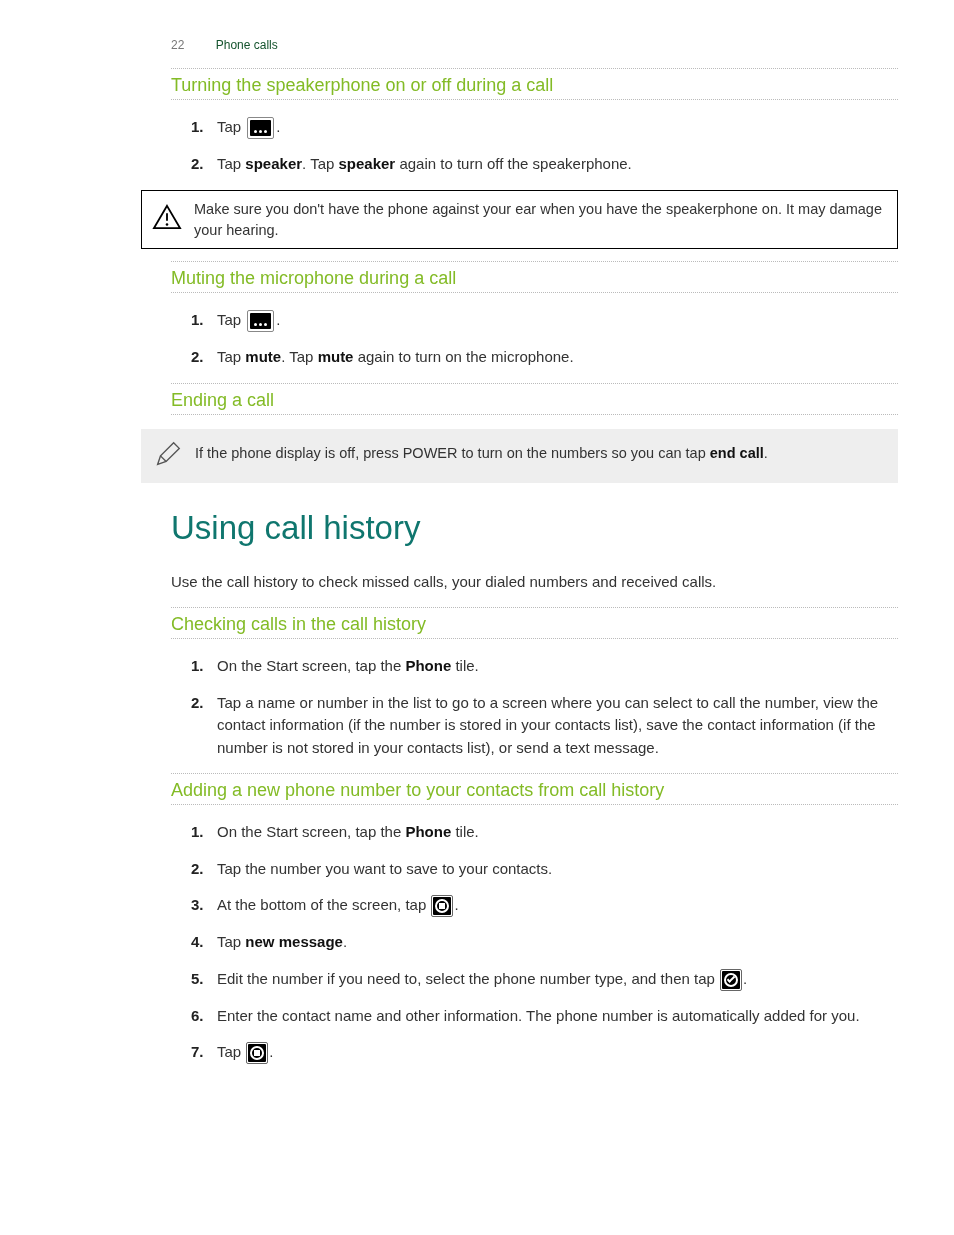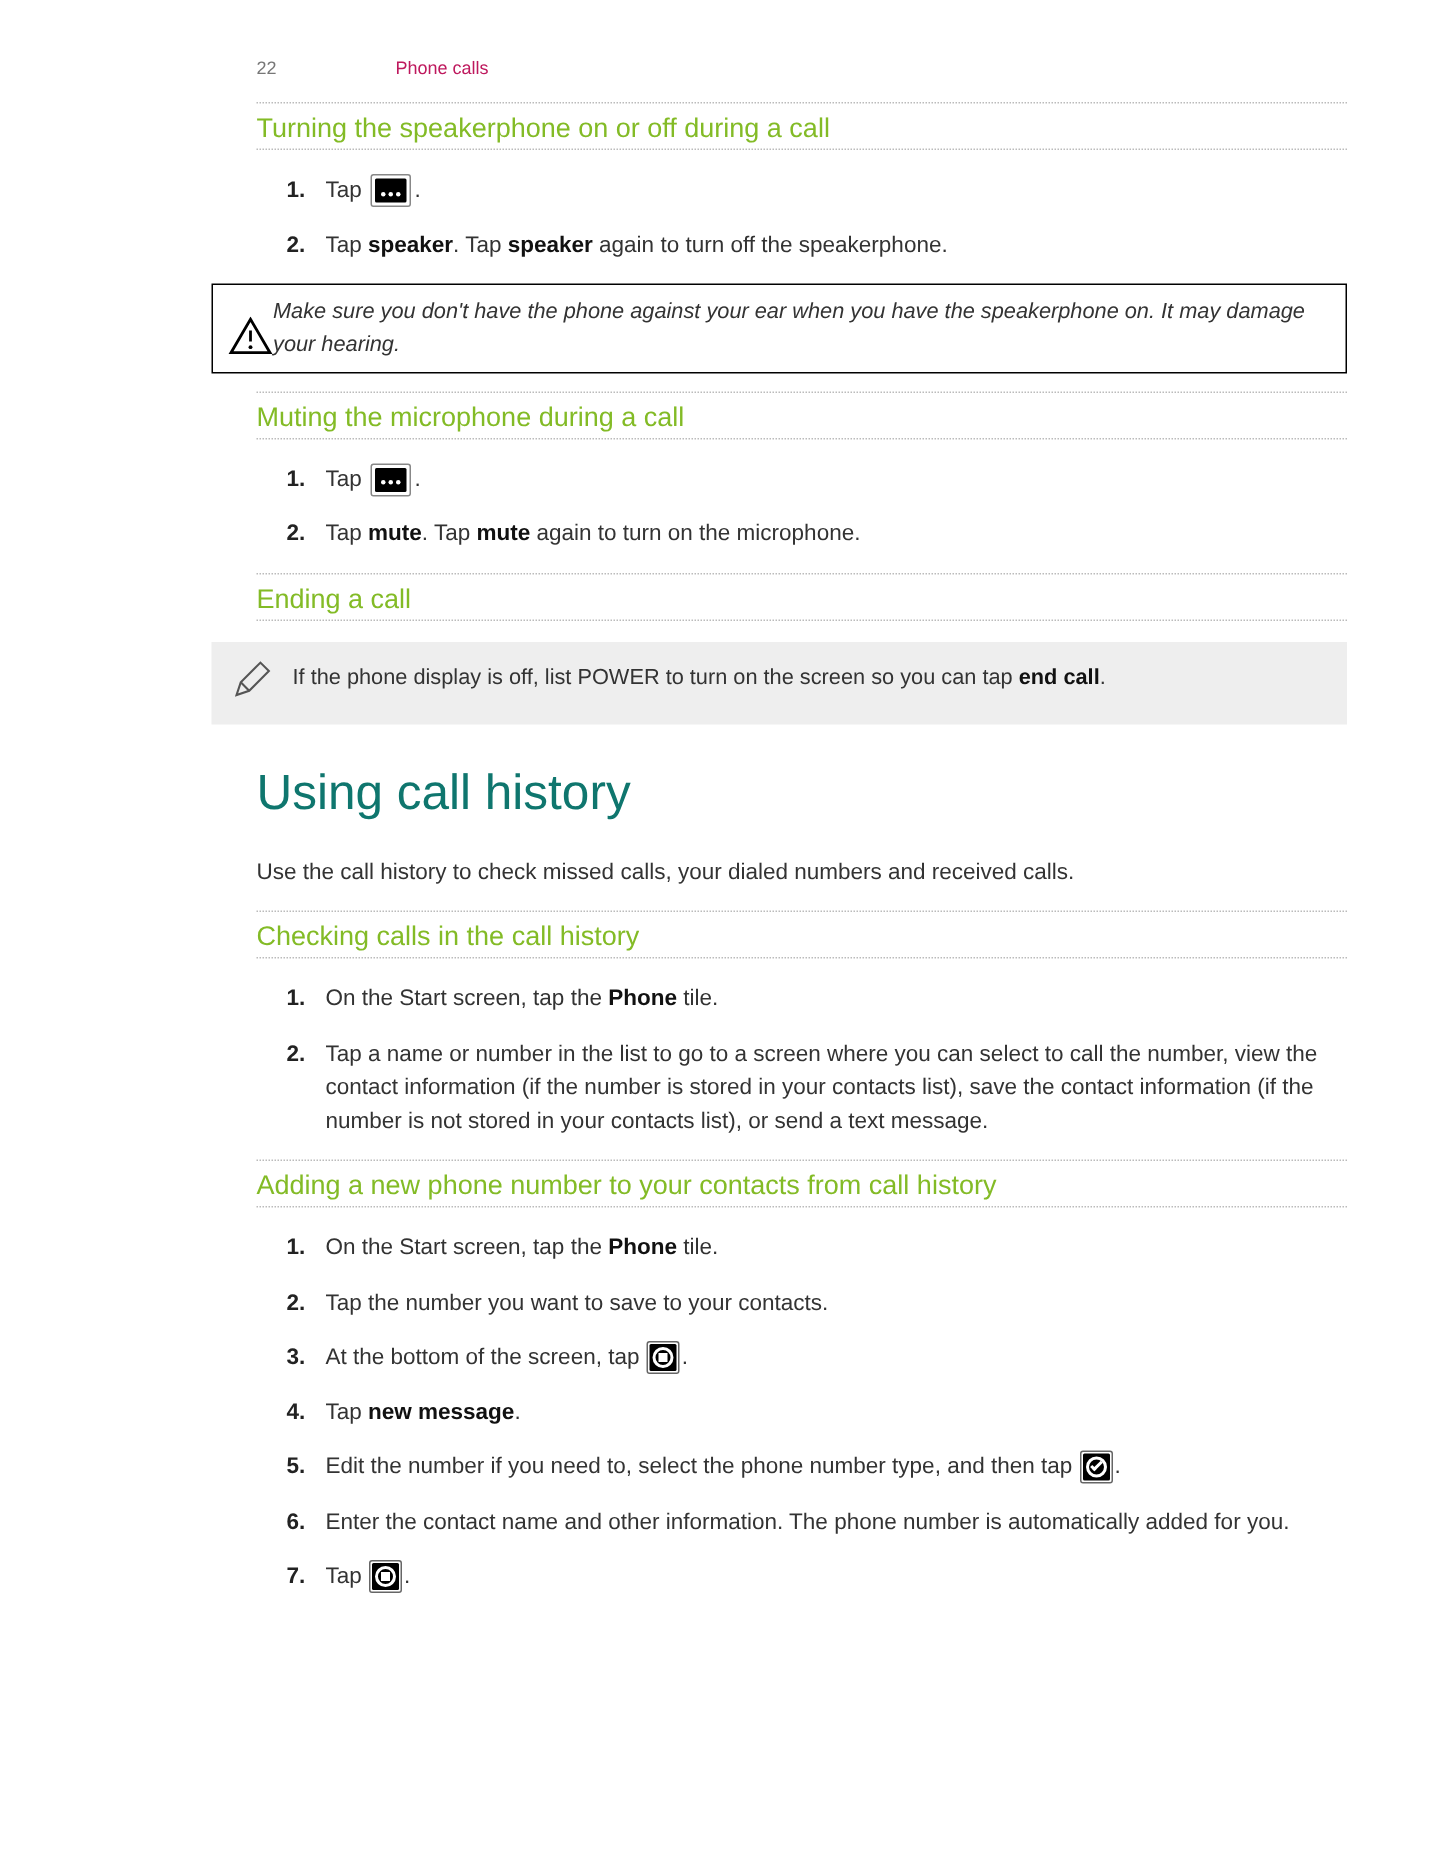--- a/index.html
+++ b/index.html
@@ -1,20 +1,20 @@
 <!DOCTYPE html>
 <html><head>
   <meta charset="utf-8">
   <style>
     * { margin: 0; padding: 0; box-sizing: border-box; }
     body { font-family: Verdana, Geneva, sans-serif; background: #fff; color: #333; width: 954px; }
     .page { padding: 38px 56px 40px 56px; }
     .header { font-size: 12px; color: #999; padding-left: 115px; margin-bottom: 16px; }
     .header .pgnum { display: inline-block; margin-right: 28px; color: #777; }
-    .header .sect { color: #be185d; margin-left: 48px; }
+    .header .sect { color: #14532d; }
     .content { padding-left: 115px; }
     .dotted-top { border-top: 1.5px dotted #bbb; margin-top: 12px; }
     .heading-green-sub {
       color: #83bb26;
       font-size: 18px;
       font-weight: 400;
       padding: 6px 0 3px 0;
       border-bottom: 1.5px dotted #bbb;
       margin-bottom: 12px;
     }
@@ -63,27 +63,27 @@
       border-radius: 1px;
       display: flex;
       align-items: center;
       justify-content: center;
     }
     .icon-btn .dots span {
       width: 3px; height: 3px; background: #fff; display: inline-block; border-radius: 50%; margin: 0 1px;
     }
     .warning-box {
       display: flex;
-      align-items: flex-end;
+      align-items: center;
       border: 1.5px solid #000;
       padding: 6px 10px;
       margin-left: -30px;
       margin-top: 14px;
       margin-bottom: 10px;
-      font-style: italic;
+      gap: 12px;
     }
     .warning-box .wicon {
       width: 30px; flex-shrink: 0;
     }
     .warning-box .wtext { font-size: 14.5px; line-height: 1.5; flex: 1; padding-top: 2px; }
     .tip-box {
       display: flex;
       align-items: flex-start;
       background: #eee;
       padding: 10px 12px;
@@ -172,21 +172,21 @@
     <div class="dotted-top"></div>
     <div class="heading-green-sub">Ending a call</div>
     <div class="tip-box">
       <div class="picon">
         <svg viewBox="0 0 32 32" width="30" height="30">
             <path d="M5 27 L8 18 L22 4 L28 10 L14 24 Z" fill="none" stroke="#555" stroke-width="1.5"></path>
             <line x1="8" y1="18" x2="14" y2="24" stroke="#555" stroke-width="1.5"></line>
           </svg>
       </div>
       <div class="ttext">
-        <span>If the phone display is off, list POWER to turn on the screen so you can tap </span><span class="bold">end call</span><span>.</span>
+        <span>If the phone display is off, press POWER to turn on the numbers so you can tap </span><span class="bold">end call</span><span>.</span>
       </div>
     </div>
 
     <div class="heading-green-main">Using call history</div>
     <p class="body-text">Use the call history to check missed calls, your dialed numbers and received calls.</p>
 
     <div class="dotted-top"></div>
     <div class="heading-green-sub">Checking calls in the call history</div>
     <ol>
       <li>

